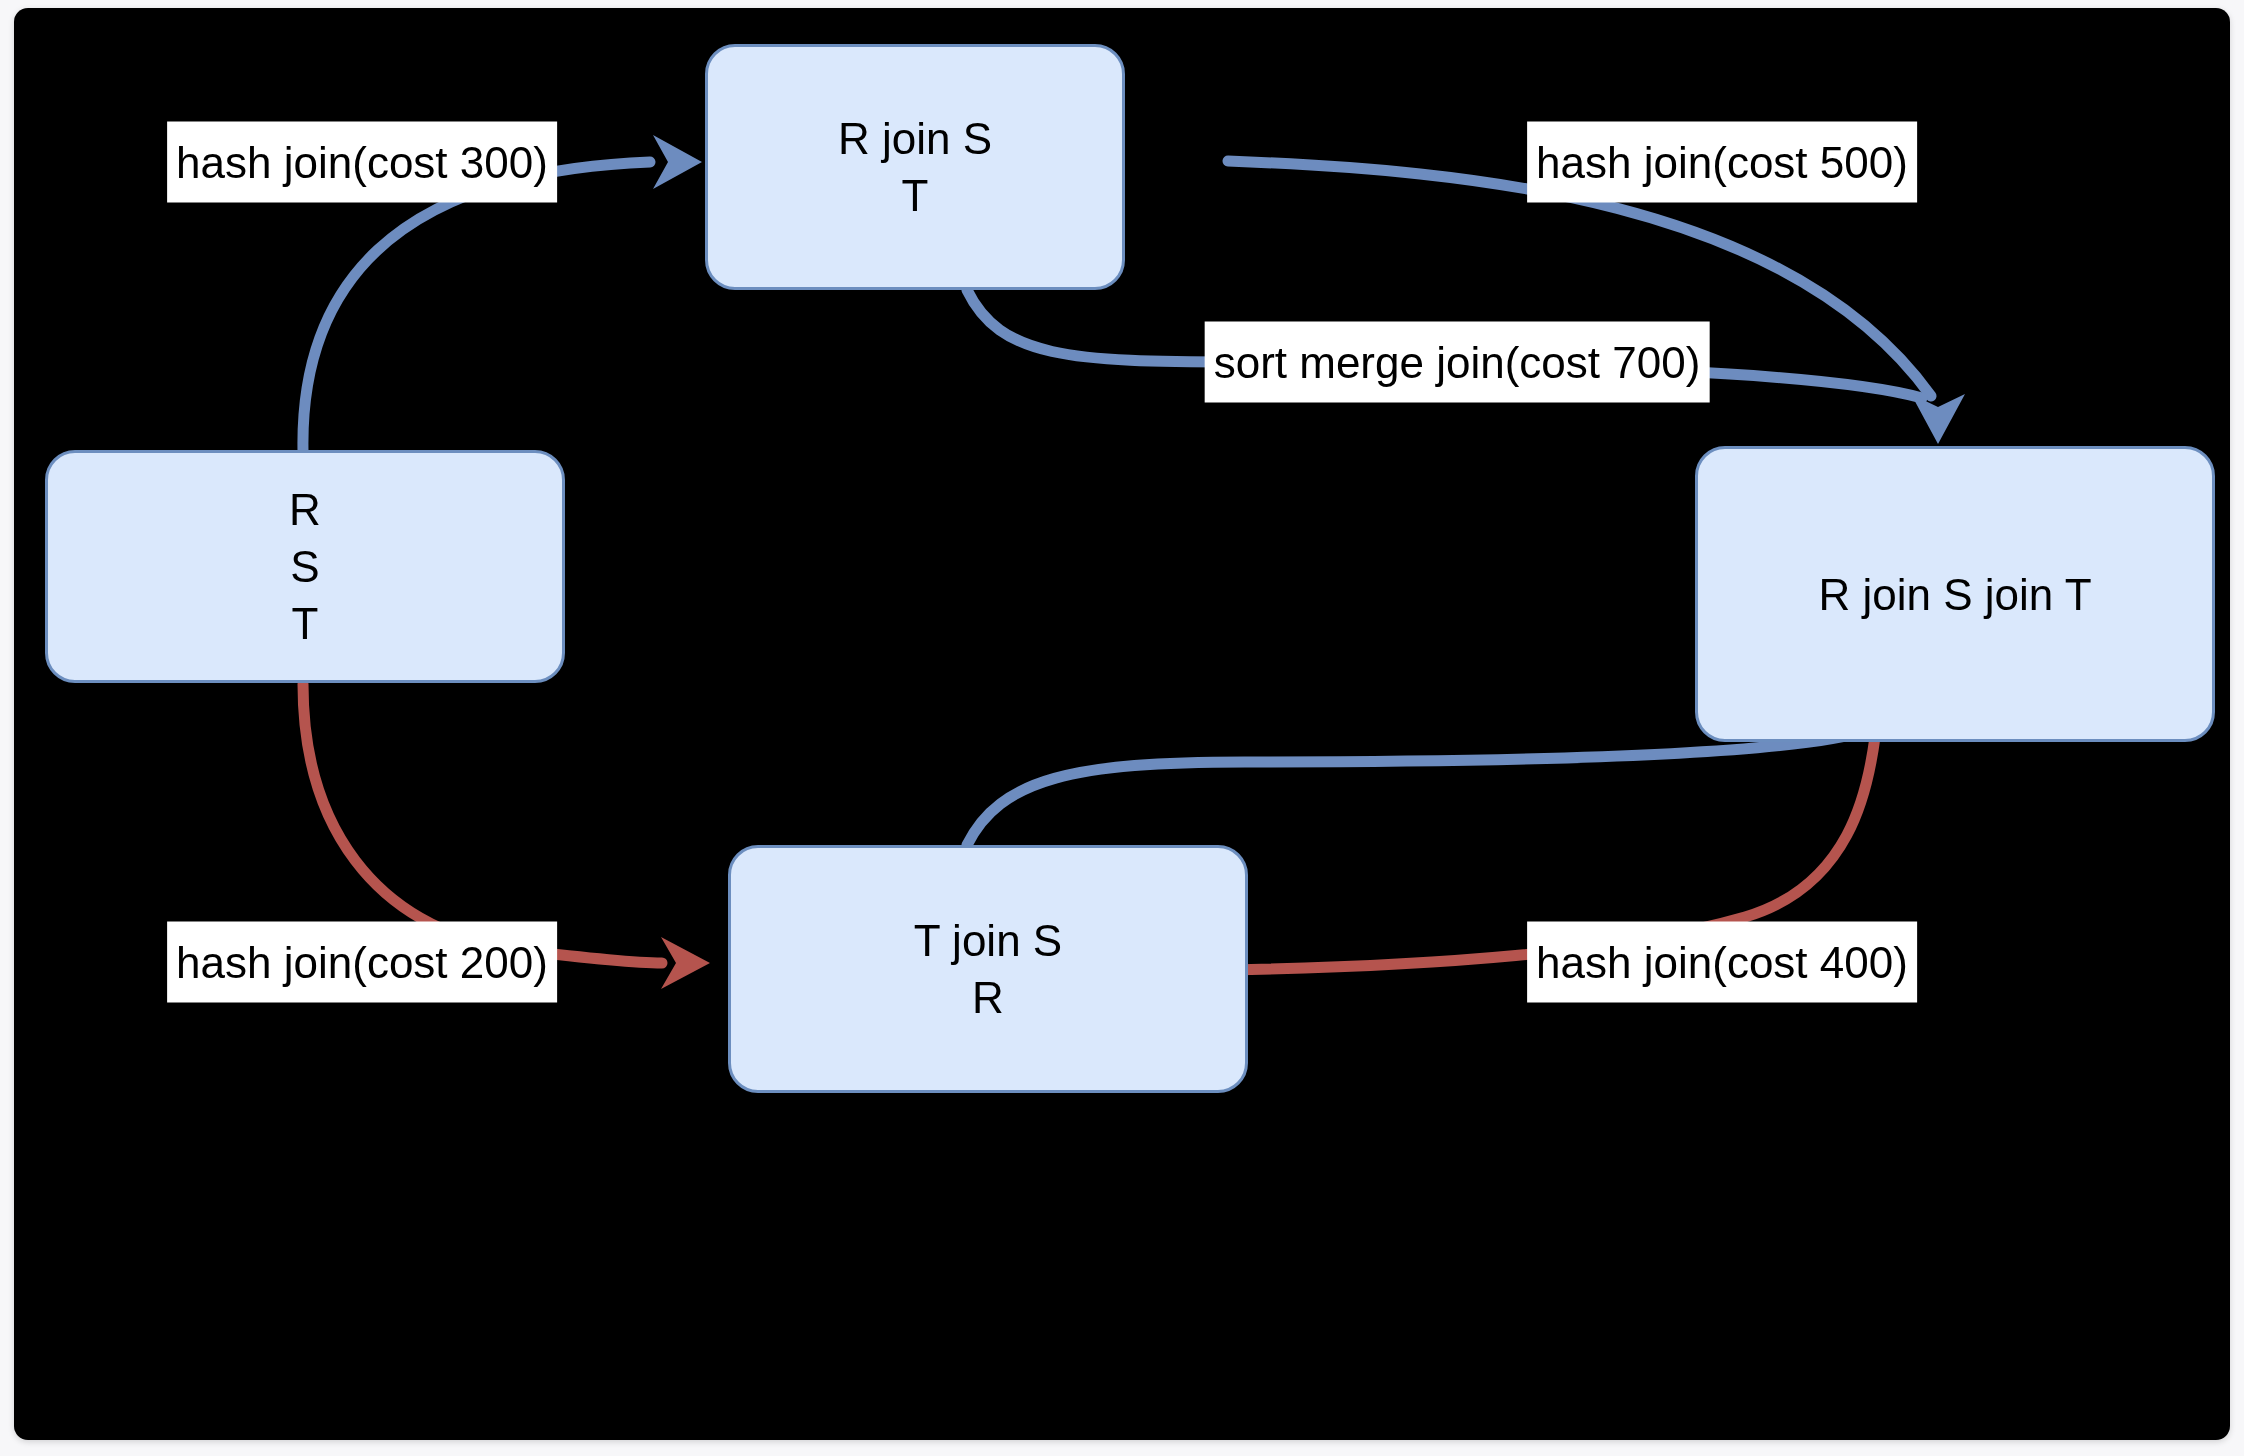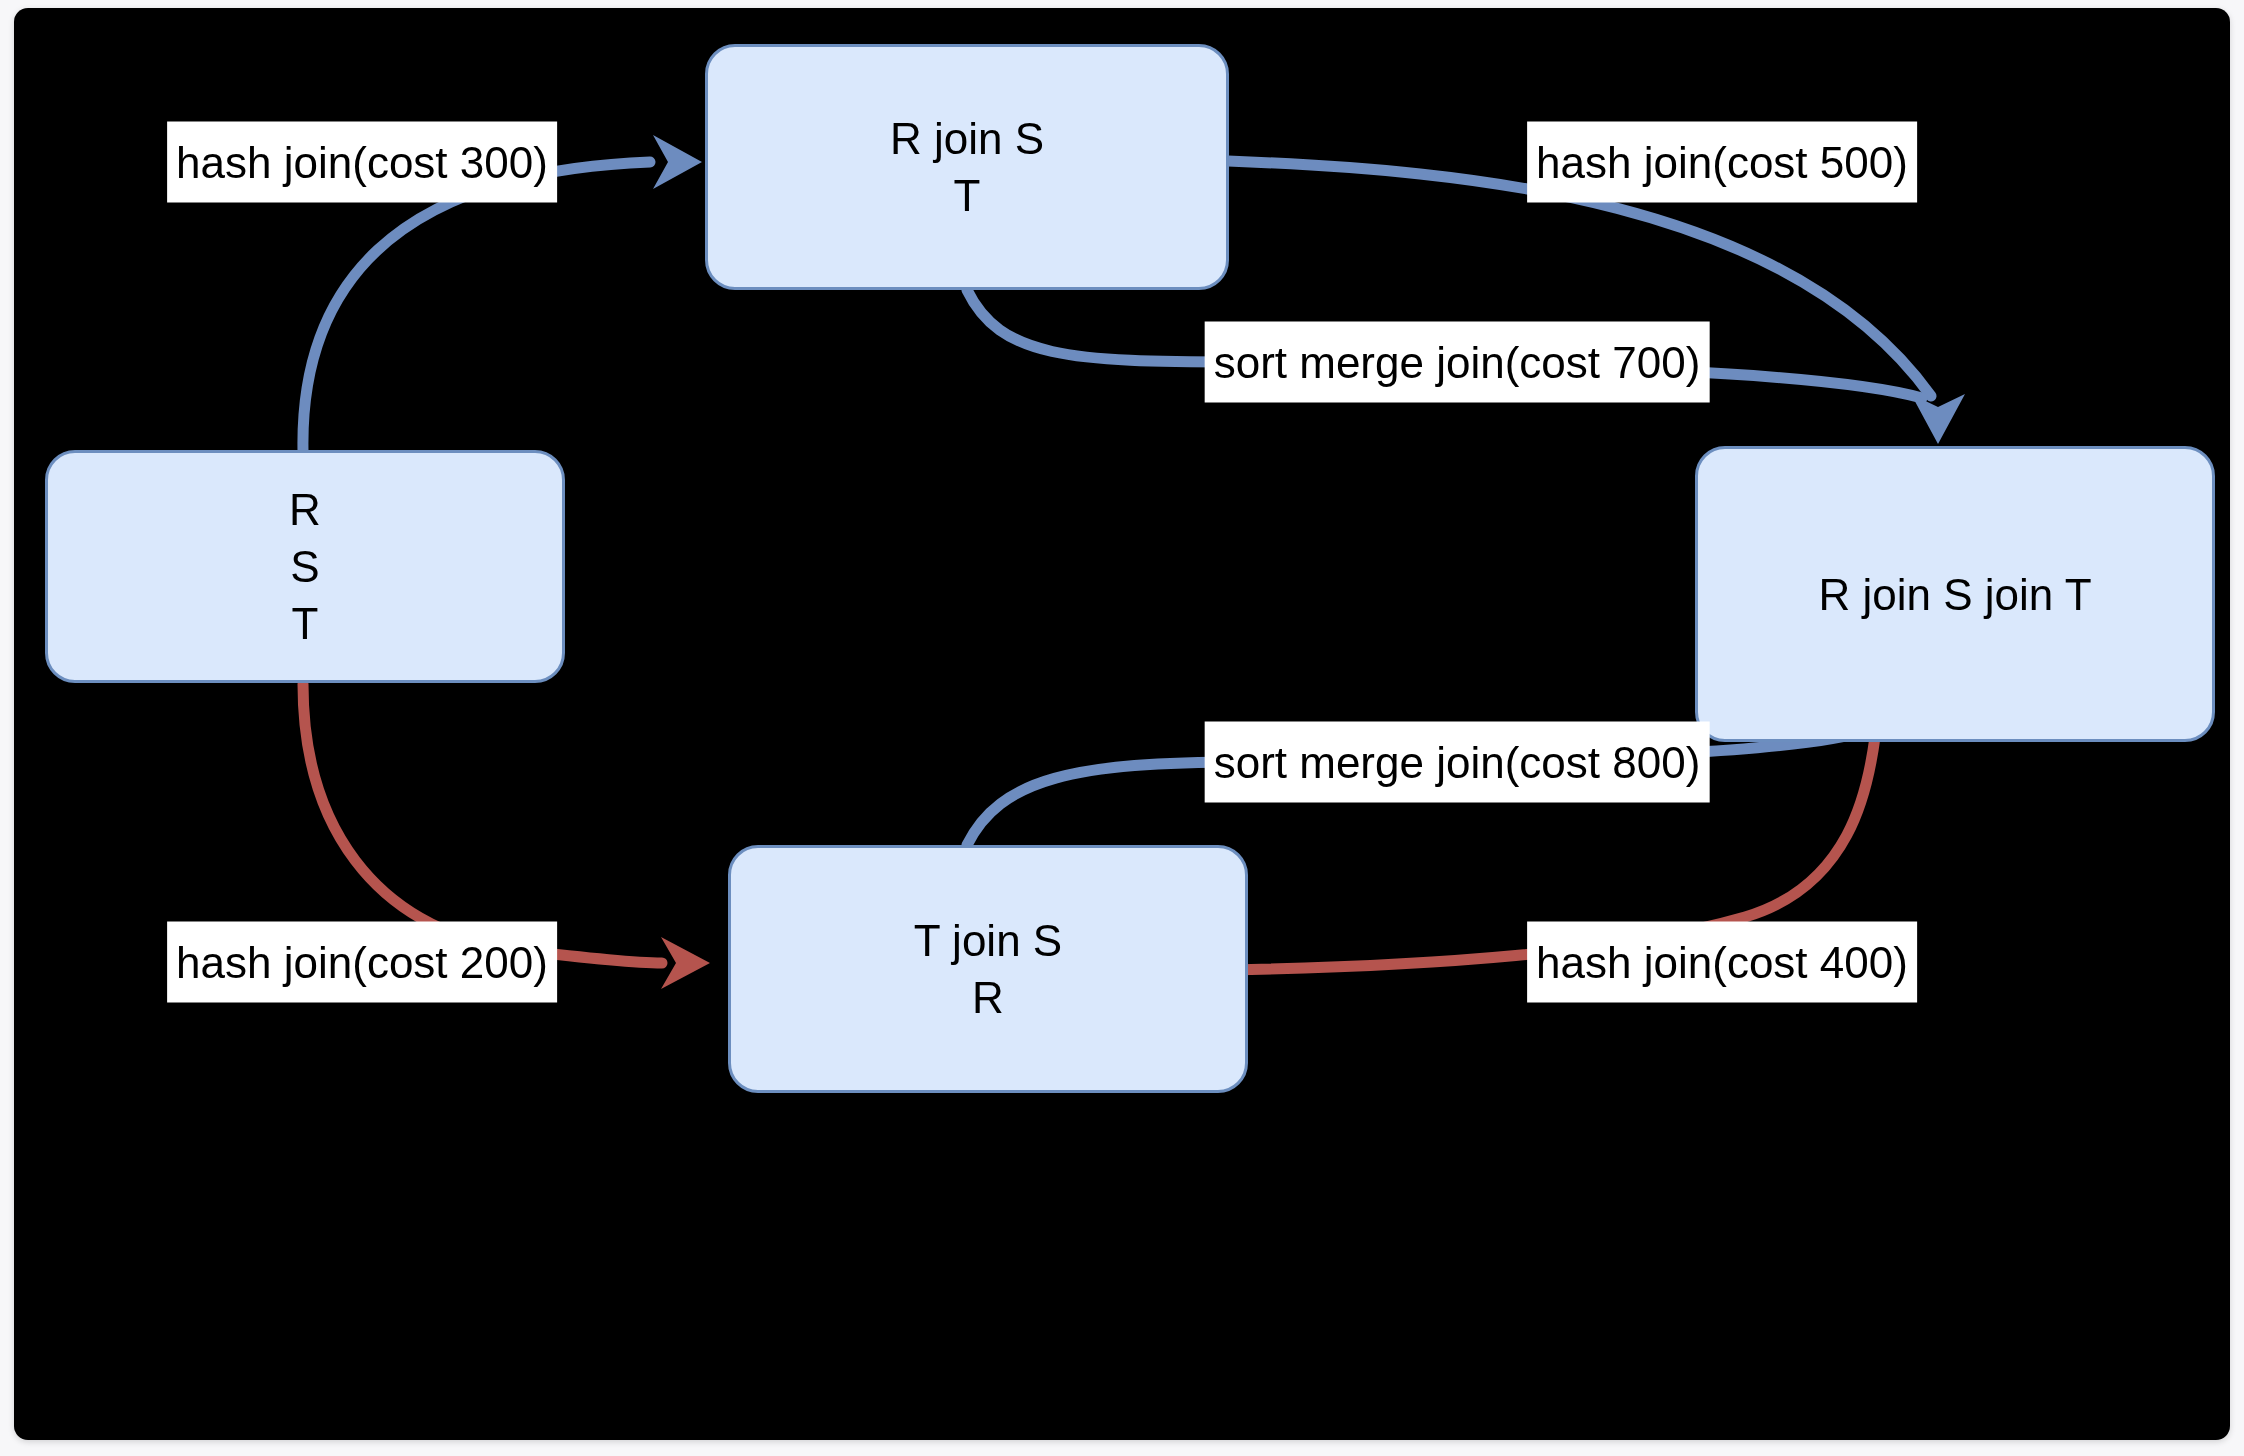--- a/index.html
+++ b/index.html
@@ -33,21 +33,21 @@
     border: 3.5px solid var(--node-border, #6c8ebf);
     border-radius: 30px;
     display: flex; flex-direction: column;
     align-items: center; justify-content: center;
     color: var(--text-color, #000);
     font-size: 44px; line-height: 57px;
     text-align: center;
     box-sizing: border-box;
   }
   .node-rst         { left: 45px;   top: 450px; width: 520px; height: 233px; }
-  .node-rjs-t       { left: 705px;  top: 44px;  width: 524px; height: 246px; }
+  .node-rjs-t       { left: 705px;  top: 44px;  width: 420px; height: 246px; }
   .node-tjs-r       { left: 728px;  top: 845px; width: 520px; height: 248px; }
   .node-rjsjt       { left: 1695px; top: 446px; width: 520px; height: 296px; }
   .edge-label {
     position: absolute;
     transform: translate(-50%, -50%);
     background: var(--label-bg, #fff);
     color: var(--text-color, #000);
     font-size: 44px; line-height: 51px;
     padding: 15px 9px;
     white-space: nowrap;
@@ -101,15 +101,14 @@
   </div>
 
   <div class="node node-rjsjt">
     <span>R join S join T</span>
   </div>
 
   <div class="edge-label lbl-e0">hash join(cost 300)</div>
   <div class="edge-label lbl-e1">hash join(cost 500)</div>
   <div class="edge-label lbl-e2">sort merge join(cost 700)</div>
   <div class="edge-label lbl-e3">hash join(cost 200)</div>
-  <div class="edge-label lbl-e4">sort merge join(cost 800)</div>
   <div class="edge-label lbl-e5">hash join(cost 400)</div>
 </div>
 
 </body></html>

